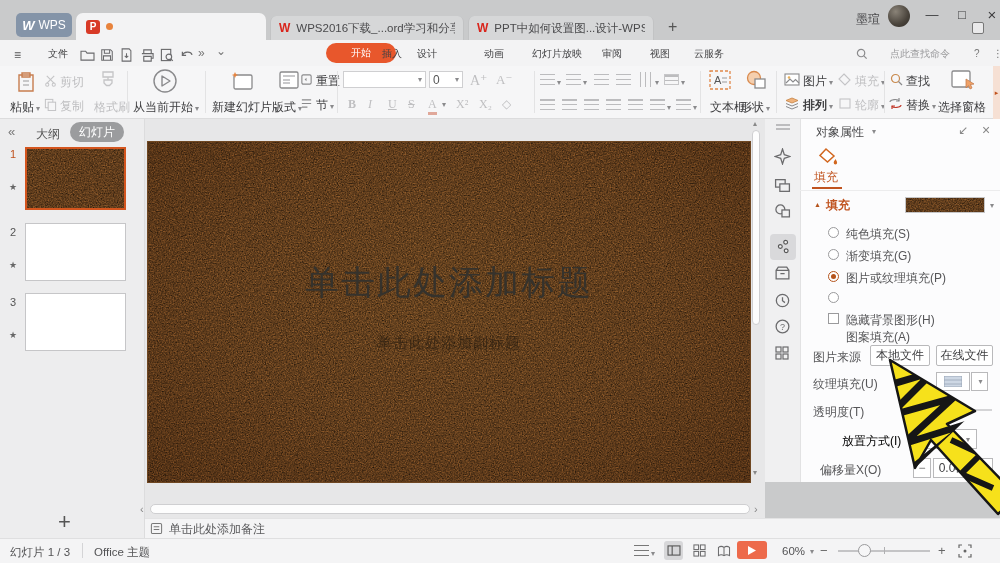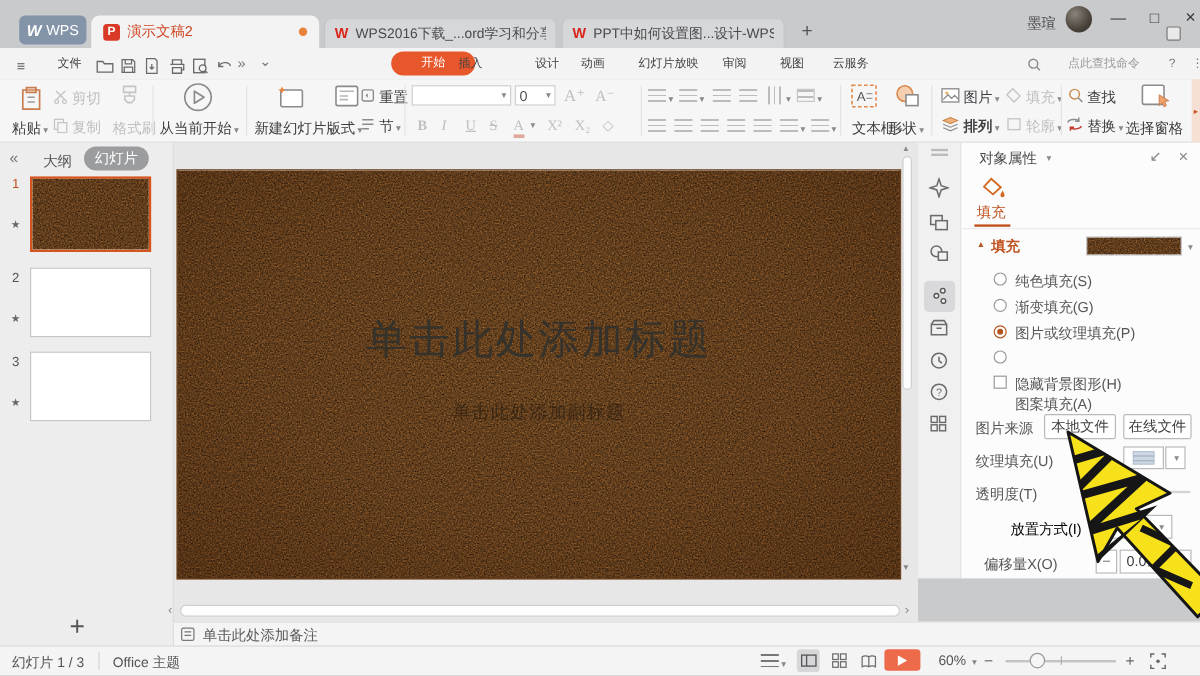--- a/index.html
+++ b/index.html
@@ -80,21 +80,20 @@
 </defs>
   </svg>
 
 <div id="titlebar" class="a">
   <div class="a tab-home">
     <span class="logo">W</span>
     <span>WPS</span>
   </div>
   <div class="a tab-doc">
     <span class="pbadge">P</span>
-    <span class="tab-doc-title nw">演示文稿2</span>
     <span class="dot"></span>
   </div>
   <div class="a tab-b nw" style="left:270px;width:194px;">
     <span class="wbadge">W</span>
     <span style="overflow:hidden;max-width:168px;">WPS2016下载_...ord学习和分享平台</span>
   </div>
   <div class="a tab-b nw" style="left:468px;width:186px;">
     <span class="wbadge">W</span>
     <span style="overflow:hidden;max-width:160px;">PPT中如何设置图...设计-WPS演示-</span>
   </div>
@@ -142,21 +141,21 @@
 <div class="a qicon" style="left:180px;">
     <svg width="14" height="12" viewBox="0 0 15 13">
       <path d="M2.5 4v4h4" fill="none" stroke="#6a6a6c" stroke-width="1.3"></path>
       <path d="M2.5 8c1.5-4 9-5 10.5-.5" fill="none" stroke="#6a6a6c" stroke-width="1.3"></path>
     </svg>
   </div>
 <div class="a" style="left:198px;top:46px;color:#777;">»</div>
 <div class="a" style="left:216px;top:44px;color:#777;">⌄</div>
 <div class="a mtab active" style="left:308px;width:70px;">开始</div>
 <div class="a mtab" style="left:364px;">插入</div>
-<div class="a mtab" style="left:428px;">设计</div>
+<div class="a mtab" style="left:399px;">设计</div>
 <div class="a mtab" style="left:466px;">动画</div>
 <div class="a mtab" style="left:514px;">幻灯片放映</div>
 <div class="a mtab" style="left:584px;">审阅</div>
 <div class="a mtab" style="left:632px;">视图</div>
 <div class="a mtab" style="left:676px;">云服务</div>
 <div class="a" style="left:856px;top:48px;">
     <svg width="12" height="12" viewBox="0 0 13 13">
       <circle cx="5.5" cy="5.5" r="4" fill="none" stroke="#8a8a8c" stroke-width="1.3"></circle>
       <path d="M8.5 8.5l3 3" stroke="#8a8a8c" stroke-width="1.3"></path>
     </svg>

